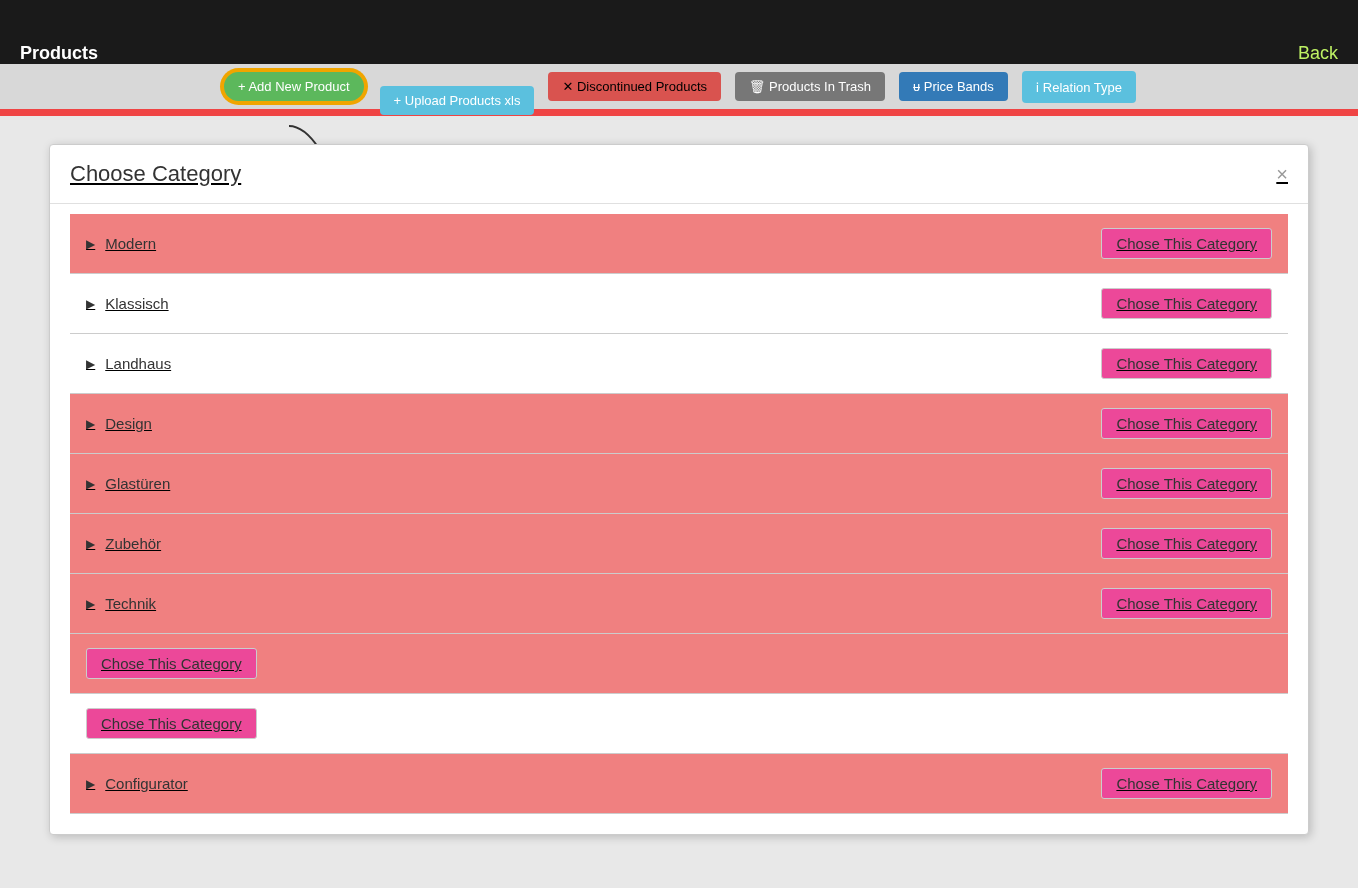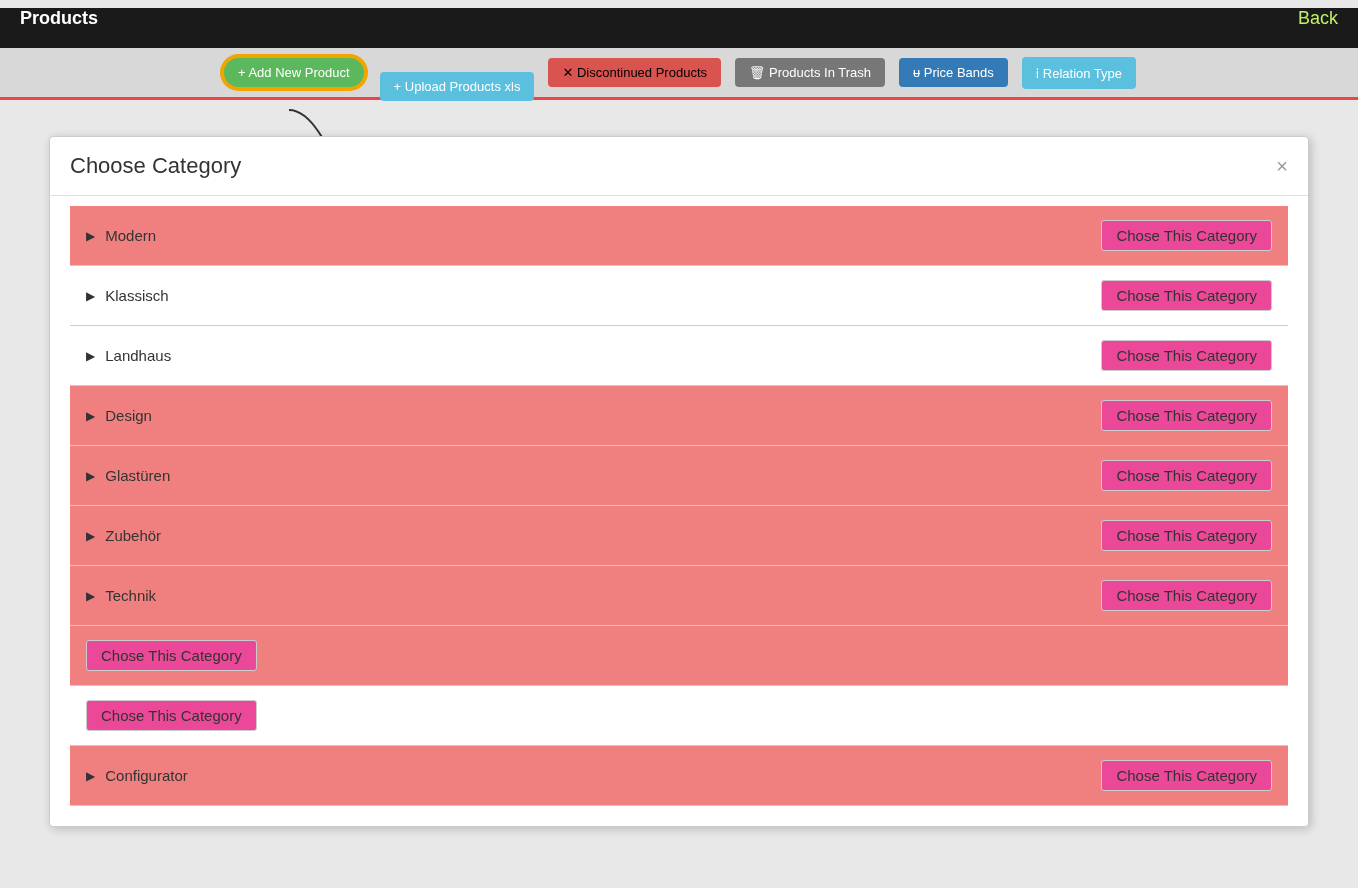--- a/index.html
+++ b/index.html
@@ -6,26 +6,25 @@
     body {
       font-family: Arial, sans-serif;
       background: #e8e8e8;
       width: 1358px;
       min-height: 888px;
     }
 
     
     .top-bar {
       background: #1a1a1a;
-      height: 40px;
-      display: flex;
-      align-items: flex-start;
+      height: 64px;
+      display: flex;
+      align-items: flex-end;
       justify-content: space-between;
       padding: 0 20px;
-      margin-top: 8px;
     }
     .top-bar-title {
       color: #fff;
       font-size: 18px;
       font-weight: bold;
     }
     .top-bar-back {
       color: #bef264;
       font-size: 18px;
       cursor: pointer;
@@ -34,21 +33,21 @@
 
     
     .toolbar {
       background: #d8d8d8;
       height: 52px;
       display: flex;
       align-items: center;
       justify-content: center;
       gap: 14px;
       padding: 0 10px;
-      border-bottom: 3px solid #ef4444;
+      border-bottom: 7px solid #ef4444;
     }
     .btn {
       display: inline-flex;
       align-items: center;
       gap: 5px;
       padding: 7px 14px;
       border: none;
       border-radius: 4px;
       font-size: 13px;
       cursor: pointer;
@@ -88,23 +87,24 @@
     .main-area {
       padding: 20px 30px;
     }
 
     
     .modal {
       background: #fff;
       border: 1px solid #ccc;
       border-radius: 4px;
       box-shadow: 2px 2px 10px rgba(0,0,0,0.2);
-      margin: 16px auto;
+      margin: 8px auto;
       max-width: 1260px;
       position: relative;
+      text-decoration: underline;
     }
     .modal-header {
       padding: 16px 20px;
       border-bottom: 1px solid #e0e0e0;
       display: flex;
       align-items: center;
       justify-content: space-between;
     }
     .modal-title {
       font-size: 22px;

